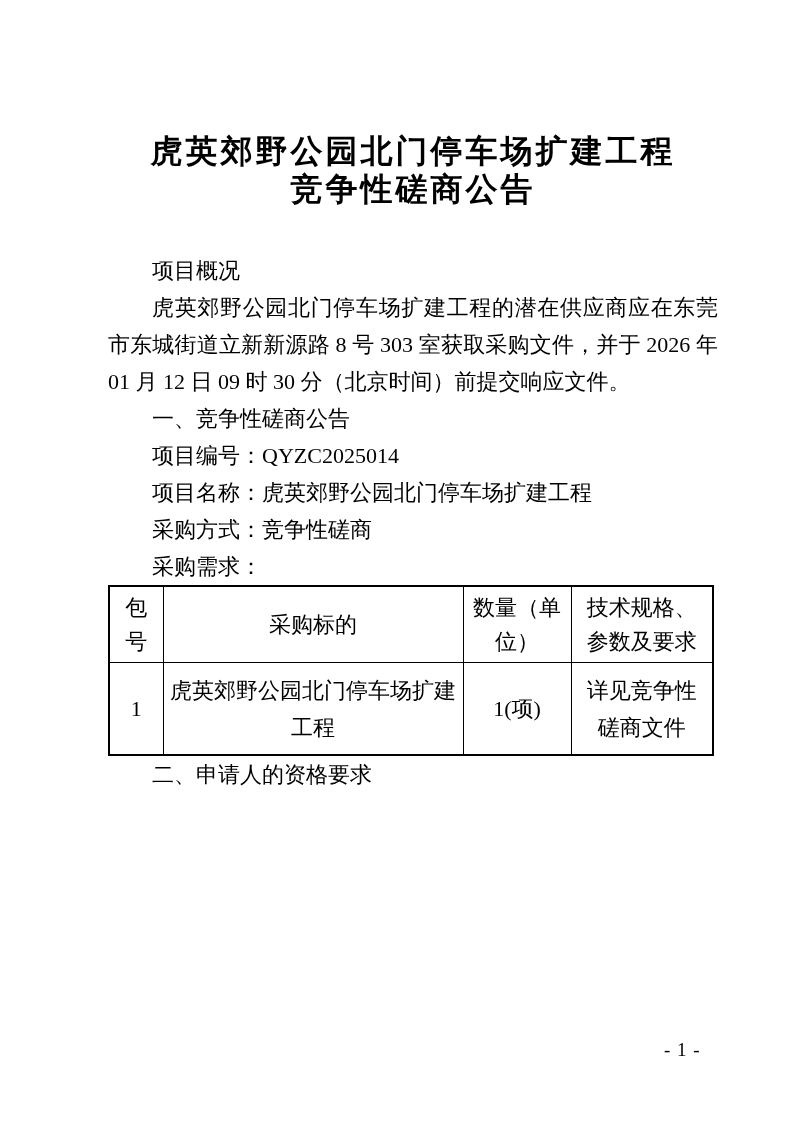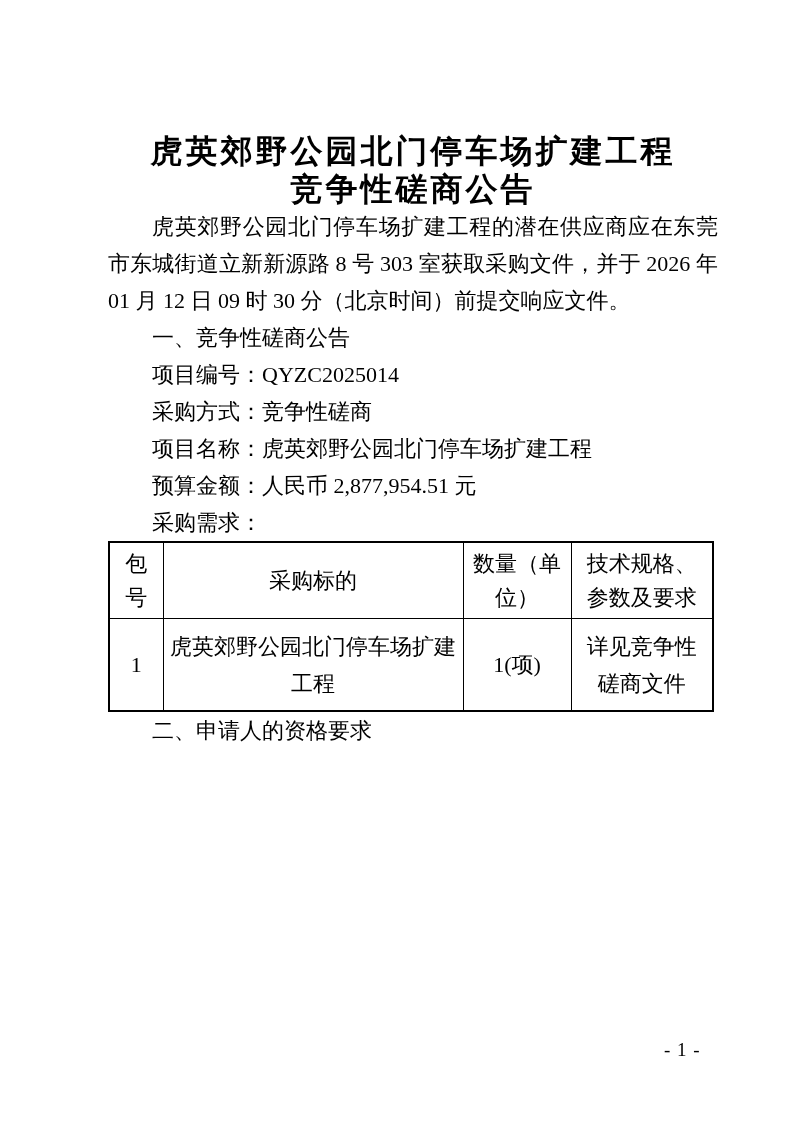--- a/index.html
+++ b/index.html
@@ -74,32 +74,32 @@
 <body>
 
 <div class="page">
   <div class="content">
 
     <h1 class="doc-title">
       <span class="title-line">虎英郊野公园北门停车场扩建工程</span>
       <span class="title-line">竞争性磋商公告</span>
     </h1>
 
+    <p class="para indent overview-heading">项目概况</p>
 
     <p class="para indent justify">虎英郊野公园北门停车场扩建工程的潜在供应商应在东莞市东城街道立新新源路 8 号 303 室获取采购文件，并于 2026 年 01 月 12 日 09 时 30 分（北京时间）前提交响应文件。</p>
 
     <p class="para indent">一、竞争性磋商公告</p>
 
     <p class="para indent field-line"><span class="label">项目编号：</span><span class="value">QYZC2025014</span></p>
 
+    <p class="para indent field-line"><span class="label">项目名称：</span><span class="value">虎英郊野公园北门停车场扩建工程</span></p>
+
     <p class="para indent field-line"><span class="label">采购方式：</span><span class="value">竞争性磋商</span></p>
 
-    <p class="para indent field-line"><span class="label">项目名称：</span><span class="value">虎英郊野公园北门停车场扩建工程</span></p>
-
-    <p class="para indent field-line"><span class="label">预算金额：</span><span class="value">人民币 2,877,954.51 元</span></p>
 
     <p class="para indent field-line"><span class="label">采购需求：</span><span class="value"></span></p>
 
     <table class="req-table">
       <colgroup>
         <col class="col-pkg">
         <col class="col-subj">
         <col class="col-qty">
         <col class="col-spec">
       </colgroup>

